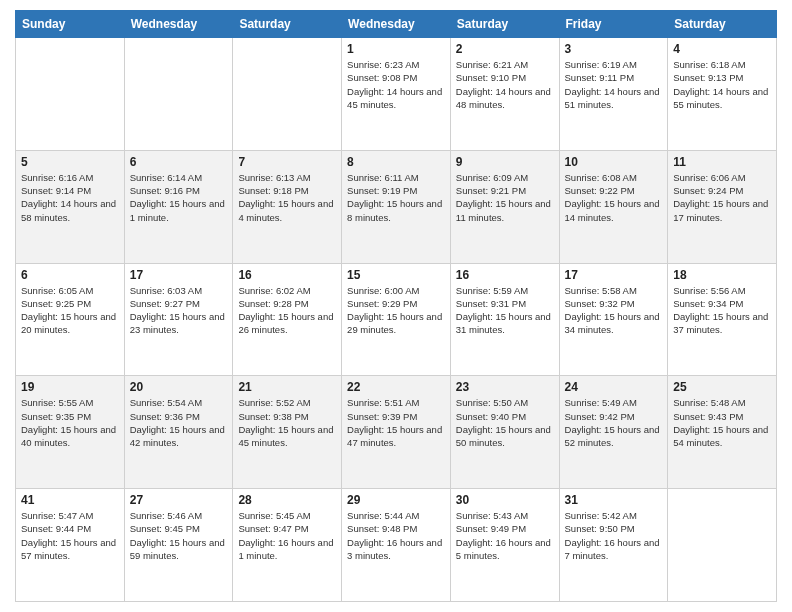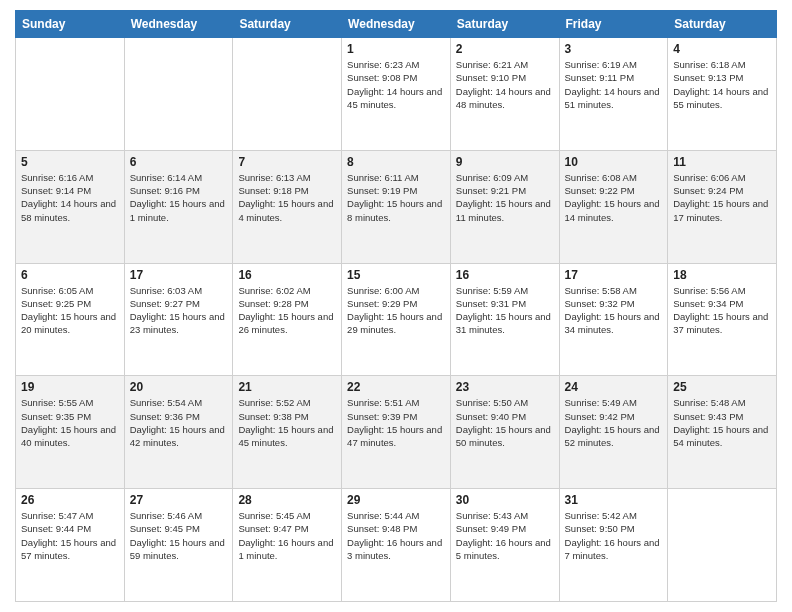--- a/index.html
+++ b/index.html
@@ -221,21 +221,21 @@
             <span class="day-num">24</span>
             <div class="day-info">Sunrise: 5:49 AM<br>Sunset: 9:42 PM<br>Daylight: 15 hours and 52 minutes.</div>
           </td>
           <td>
             <span class="day-num">25</span>
             <div class="day-info">Sunrise: 5:48 AM<br>Sunset: 9:43 PM<br>Daylight: 15 hours and 54 minutes.</div>
           </td>
         </tr>
         <tr>
           <td>
-            <span class="day-num">26</span>
+            <span class="day-num">41</span>
             <div class="day-info">Sunrise: 5:47 AM<br>Sunset: 9:44 PM<br>Daylight: 15 hours and 57 minutes.</div>
           </td>
           <td>
             <span class="day-num">27</span>
             <div class="day-info">Sunrise: 5:46 AM<br>Sunset: 9:45 PM<br>Daylight: 15 hours and 59 minutes.</div>
           </td>
           <td>
             <span class="day-num">28</span>
             <div class="day-info">Sunrise: 5:45 AM<br>Sunset: 9:47 PM<br>Daylight: 16 hours and 1 minute.</div>
           </td>

